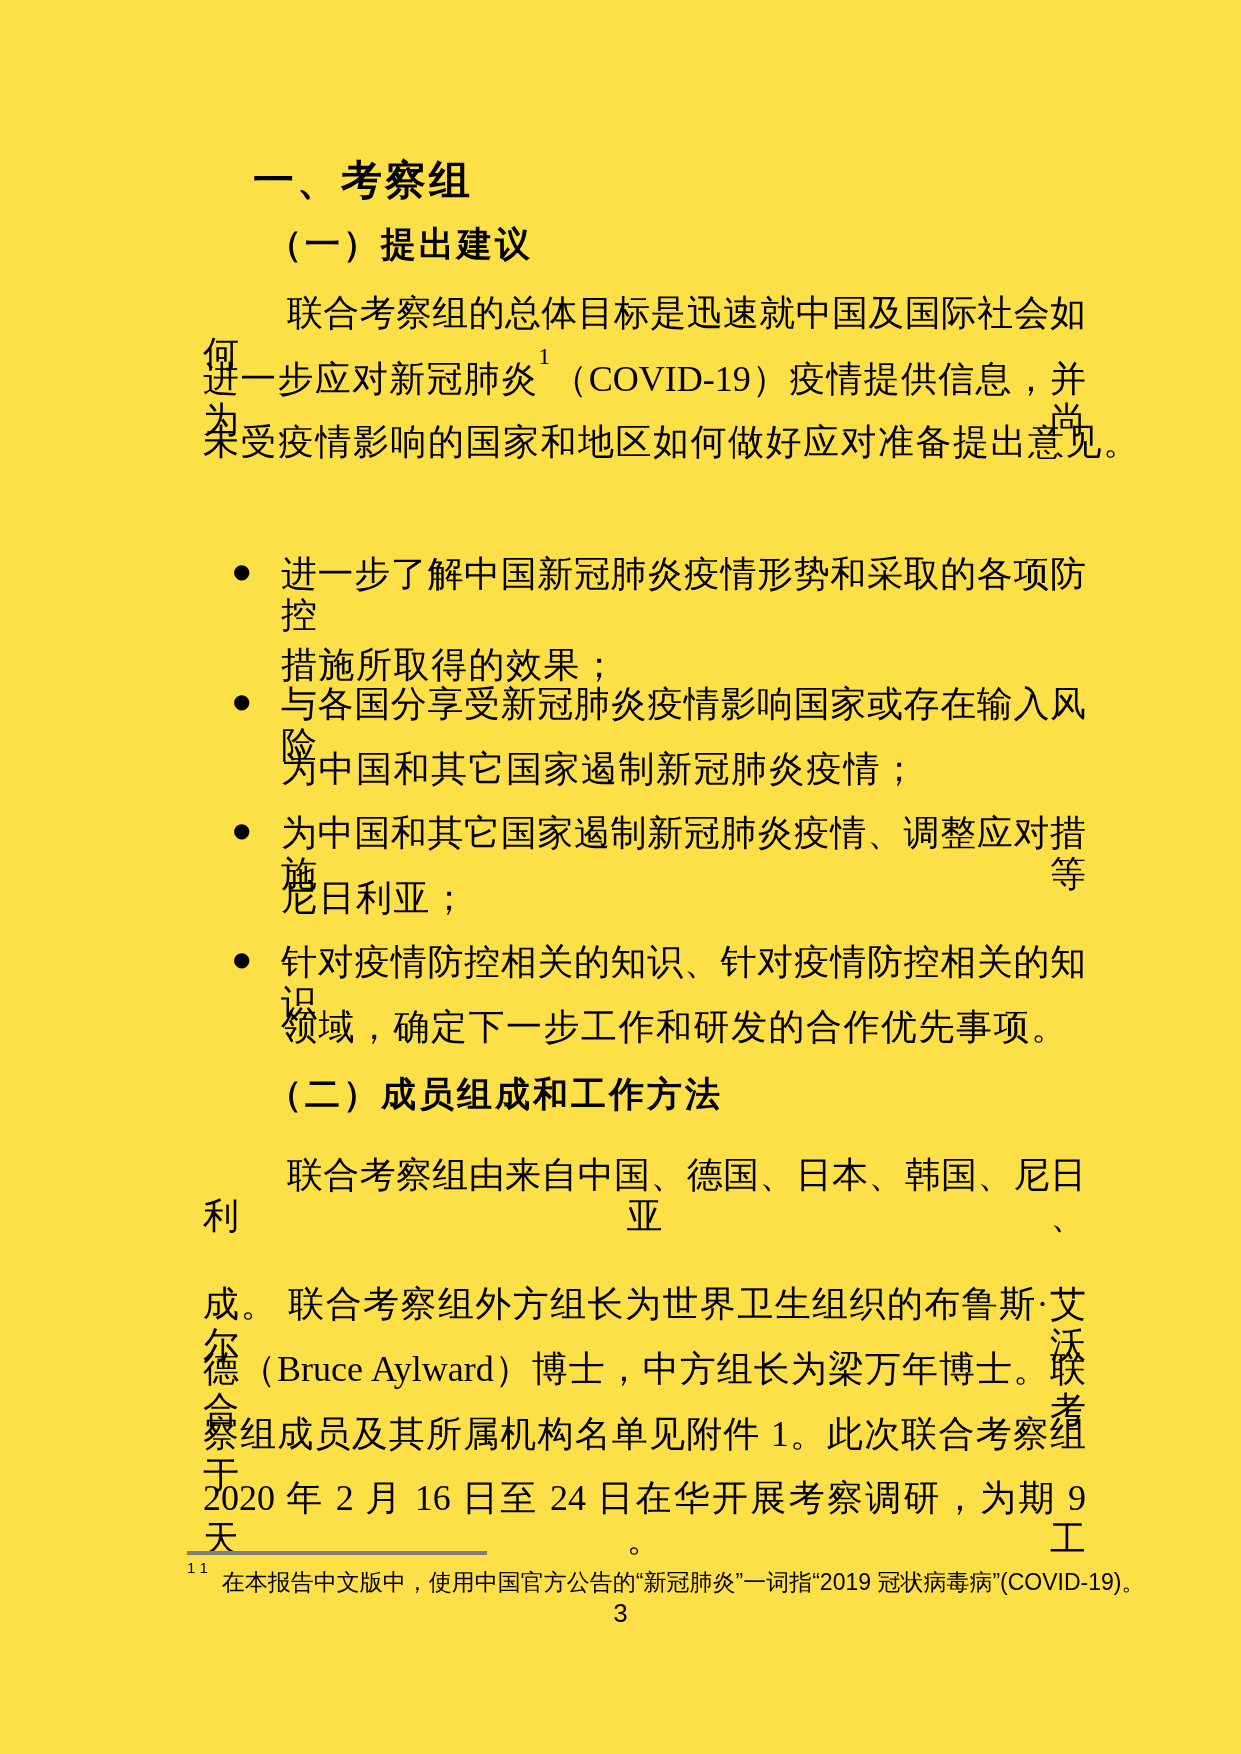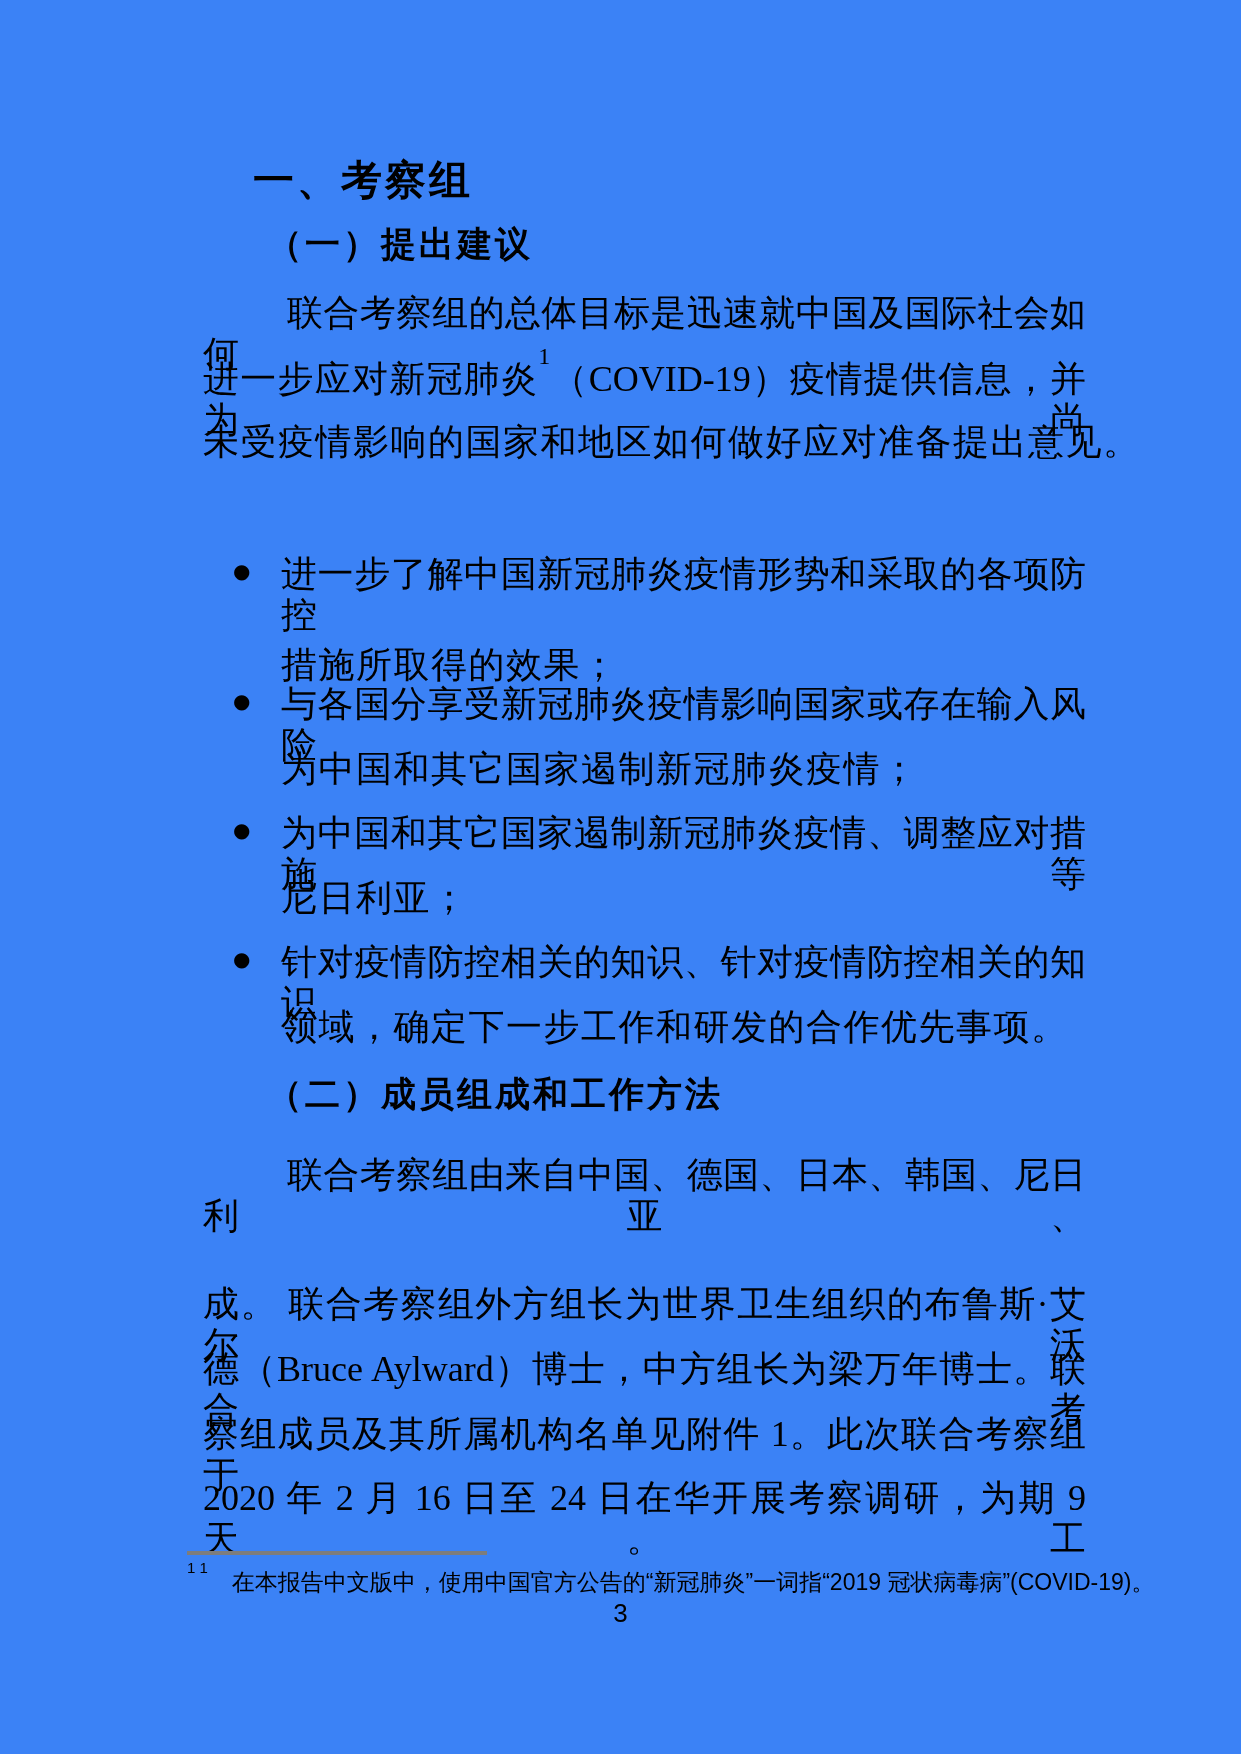--- a/index.html
+++ b/index.html
@@ -1,20 +1,20 @@
 <!DOCTYPE html>
 <html><head>
 <meta charset="utf-8">
 <style>
   html,body{margin:0;padding:0;background:#ffffff;}
   .page{
     position:relative;
     width:1241px;
     height:1754px;
-    background:#3b82f6;
+    background:#fde047;
     color:#000;
     font-family:"Liberation Serif", serif;
     overflow:hidden;
   }
   .ln{
     position:absolute;
     left:170px;
     width:883px;
     font-size:36px;
     line-height:1.15;
@@ -84,21 +84,21 @@
     font-size:23px;
     line-height:1.3;
     letter-spacing:0;
     white-space:nowrap;
   }
   .fm{
     position:relative;
     top:-8px;
     font-size:15px;
     margin-left:17px;
-    margin-right:24px;
+    margin-right:14px;
   }
   .pagenum{
     position:absolute;
     left:0;
     top:1598px;
     width:1241px;
     text-align:center;
     font-family:"Liberation Sans", sans-serif;
     font-size:26px;
   }

